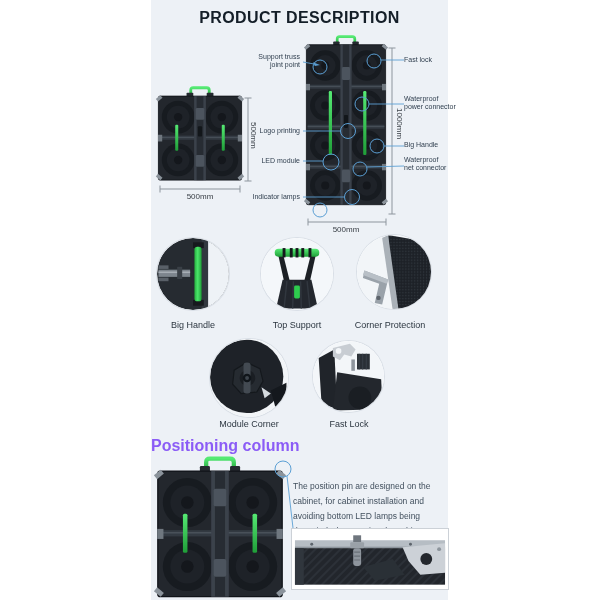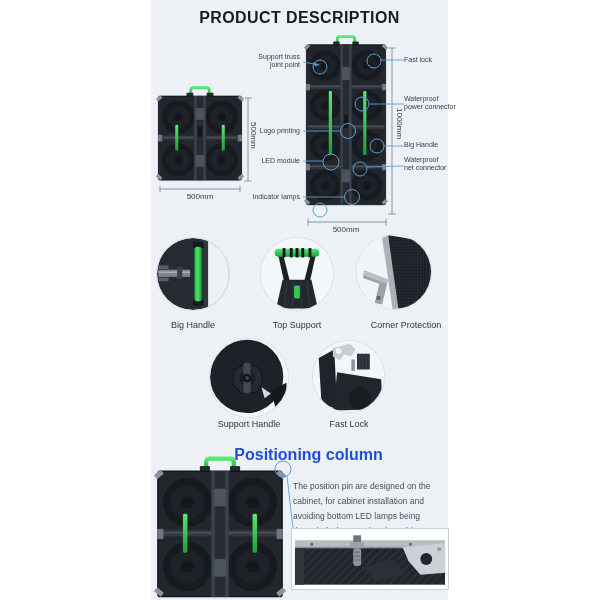--- a/index.html
+++ b/index.html
@@ -2,22 +2,22 @@
 <html><head>
 <meta charset="utf-8">
 <style>
   html,body{margin:0;padding:0;background:#ffffff;}
   .canvas{position:relative;width:600px;height:600px;background:#ffffff;overflow:hidden;
           font-family:"Liberation Sans",sans-serif;}
   .column{position:absolute;left:151px;top:0;width:297px;height:600px;background:#edf1f6;}
   .abs{position:absolute;}
   .page-title{position:absolute;left:151px;top:9px;width:297px;margin:0;text-align:center;
               font-size:16px;font-weight:800;letter-spacing:.4px;color:#141e28;}
-  .sec-title{position:absolute;left:151px;top:437px;width:297px;margin:9px;text-align:center;
-             font-size:16px;font-weight:800;color:#1d4ed8;}
+  .sec-title{position:absolute;left:151px;top:437px;width:297px;margin:0;text-align:left;
+             font-size:16px;font-weight:800;color:#8b5cf6;}
   .callout{position:absolute;font-size:7px;line-height:8px;color:#2f3e4e;white-space:pre-line;}
   .callout.left{right:300px;text-align:right;}
   .callout.right{left:404px;text-align:left;}
   .dim{position:absolute;font-size:8px;color:#3b4148;}
   .dim.center{text-align:center;}
   .vrot{transform:rotate(90deg);transform-origin:0 0;white-space:nowrap;}
   .feature-label{position:absolute;width:100px;text-align:center;font-size:9px;color:#2c3640;}
   .fcircle{position:absolute;border-radius:50%;overflow:hidden;
            background:radial-gradient(circle at 50% 40%,#ffffff 55%,#eef2f6 100%);
            box-shadow:0 0 0 1px rgba(200,208,216,.55);}
@@ -251,21 +251,21 @@
       <circle cx="50" cy="50" r="50" fill="#f2f5f8"></circle>
       <path d="M42,0 L100,10 L100,92 L56,100 L44,60 Z" fill="url(#dots)"></path>
       <path d="M42,0 L56,100 L48,100 L34,4 Z" fill="#aab1b8"></path>
       <path d="M10,48 L42,60 L34,94 L24,92 L30,66 L8,58 Z" fill="#9aa2aa"></path>
       <path d="M10,48 L42,60 L40,66 L8,54 Z" fill="#b8bfc6"></path>
       <circle cx="29" cy="85" r="3" fill="#5d646c"></circle>
     </svg>
   </div>
   <span class="feature-label" style="left:143px;top:320px;">Big Handle</span>
   <span class="feature-label" style="left:247px;top:320px;">Top Support</span>
-  <span class="feature-label" style="left:356px;top:320px;">Corner Protection</span>
+  <span class="feature-label" style="left:340px;top:320px;">Corner Protection</span>
 
   <div class="fcircle" style="left:210px;top:339px;width:78px;height:78px;">
     <svg viewBox="0 0 100 100">
       <circle cx="50" cy="50" r="50" fill="#f2f5f8"></circle>
       <circle cx="47" cy="48" r="47" fill="#1e2228"></circle>
       <path d="M78,66 L98,56 L98,84 L84,88 Z" fill="#14181d"></path>
       <g>
         <path d="M47,30 L64,38 L68,54 L60,68 L40,70 L29,58 L31,40 Z" fill="#262b31" stroke="#14181c" stroke-width="1.5"></path>
         <circle cx="48" cy="50" r="10" fill="#1a1e23"></circle>
         <rect x="43" y="30" width="9" height="40" rx="3.5" fill="#434a52"></rect>
@@ -283,21 +283,21 @@
       <circle cx="66" cy="80" r="16" fill="#1a1e23"></circle>
       <rect x="62" y="18" width="18" height="22" fill="#2a2f36"></rect>
       <g stroke="#383f47" stroke-width="1.5">
           <path d="M65,18 V40 M70,18 V40 M75,18 V40"></path>
         </g>
       <path d="M28,10 L52,4 L60,12 L54,22 L44,19 L38,27 L28,22 Z" fill="#c8cdd3"></path>
       <circle cx="36" cy="14" r="4" fill="#f3f6f9"></circle>
       <rect x="54" y="26" width="5" height="16" fill="#8e959d"></rect>
     </svg>
   </div>
-  <span class="feature-label" style="left:199px;top:419px;">Support Handle</span>
+  <span class="feature-label" style="left:199px;top:419px;">Module Corner</span>
   <span class="feature-label" style="left:299px;top:419px;">Fast Lock</span>
 
   <h2 class="sec-title">Positioning column</h2>
 
   <div class="abs panel-img" style="left:157px;top:456px;width:126px;height:142px;">
     <svg viewBox="0 0 100 113">
       <path d="M39,12 L39,5 Q39,2 42,2 L58,2 Q61,2 61,5 L61,12" fill="none" stroke="url(#gGreenH)" stroke-width="3.4"></path>
       <rect x="34" y="8" width="8" height="6" rx="1" fill="#262b31"></rect>
         <rect x="58" y="8" width="8" height="6" rx="1" fill="#262b31"></rect>
       <rect x="0.5" y="12" width="99" height="100" rx="2" fill="#23272d" stroke="#101318"></rect>

